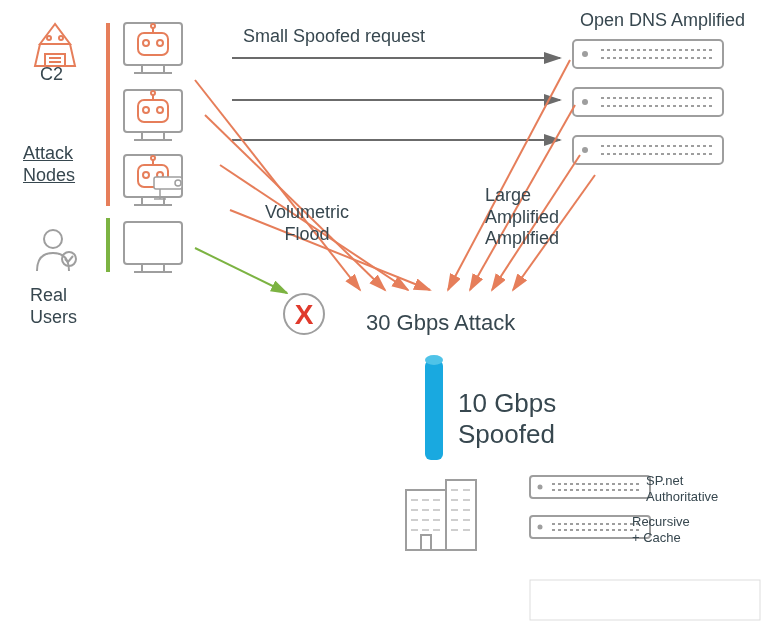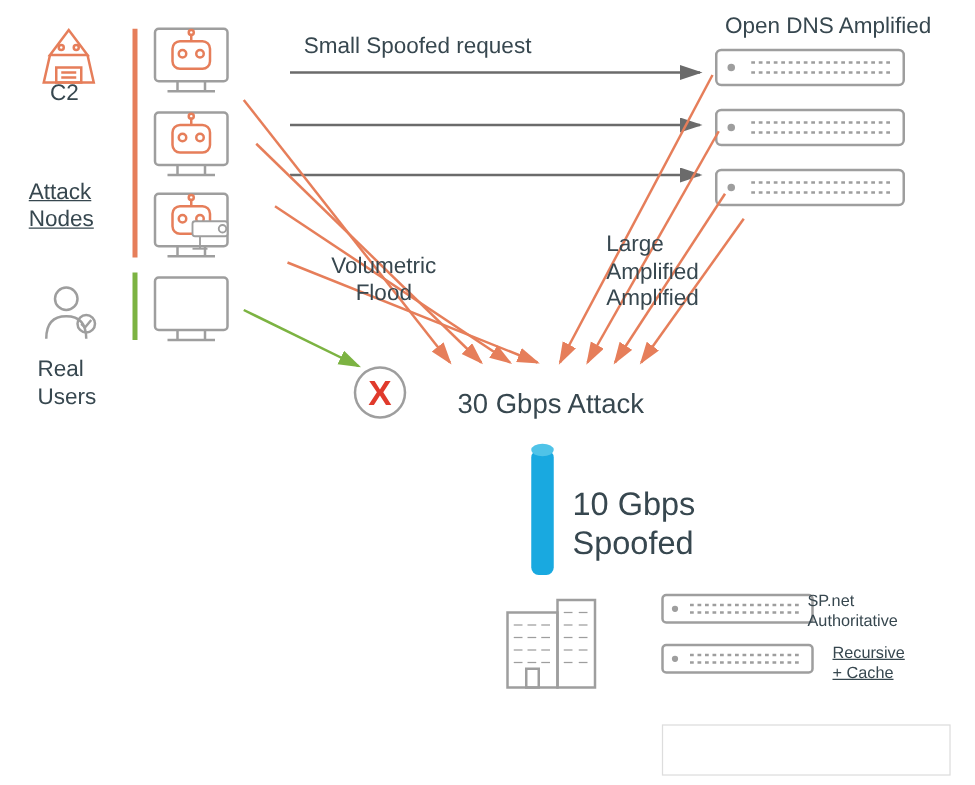--- a/index.html
+++ b/index.html
@@ -318,18 +318,18 @@
 
 <div class="label" style="left:458px; top:388px; font-size:26px; line-height:1.2;">
   <span>10 Gbps</span><br>
   <span>Spoofed</span>
 </div>
 
 <div class="small-label" style="left:646px; top:473px;">
   <span>SP.net</span><br>
   <span>Authoritative</span>
 </div>
-<div class="small-label" style="left:666px; top:514px;text-decoration:underline;">
+<div class="small-label" style="left:632px; top:514px;">
   <span>Recursive</span><br>
   <span>+ Cache</span>
 </div>
 
 </div>
 
 </body></html>

